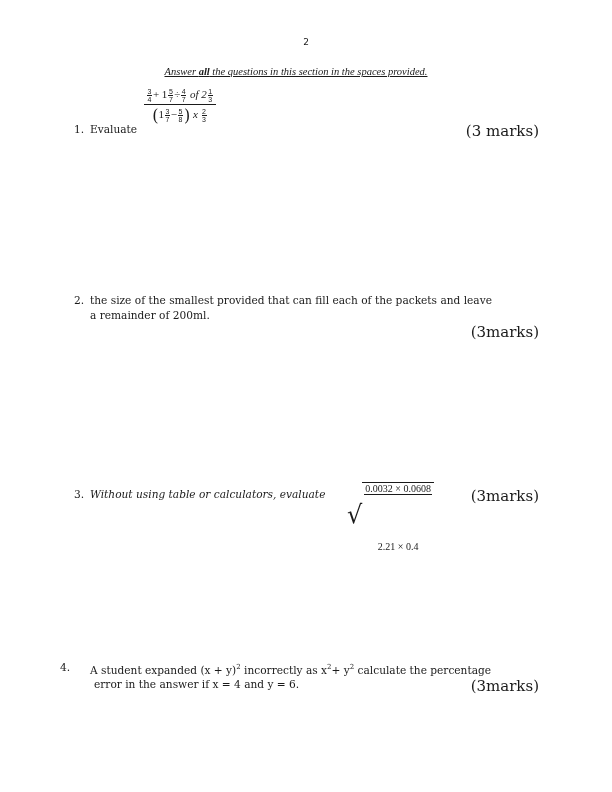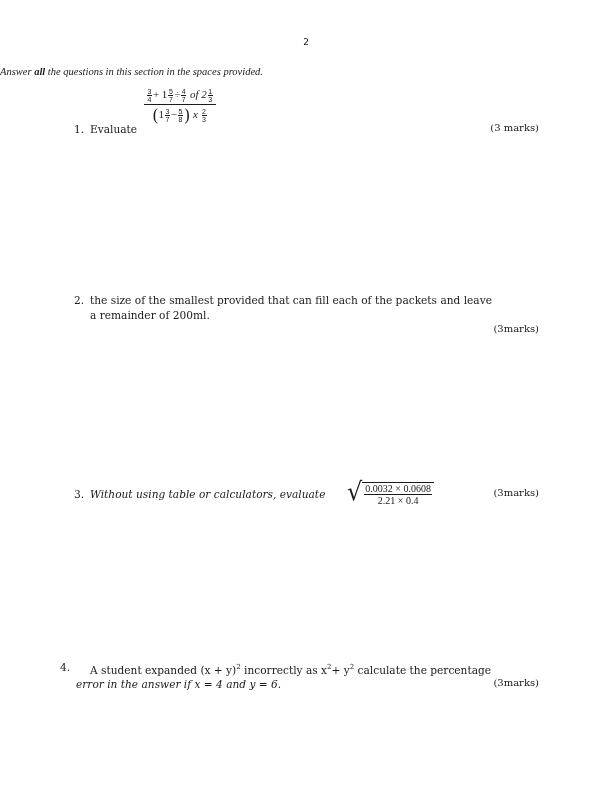--- a/index.html
+++ b/index.html
@@ -1,32 +1,32 @@
 <!DOCTYPE html>
 <html><head>
 <meta charset="utf-8">
 <style>
   html, body { margin: 0; padding: 0; background: #ffffff; }
   body { width: 612px; height: 792px; position: relative; overflow: hidden; color: #1a1a1a; font-family: "DejaVu Serif", serif; }
   .abs { position: absolute; }
   .page-num { top: 37px; left: 0; width: 612px; text-align: center; font-family: "DejaVu Sans", sans-serif; font-size: 9px; }
-  .instr { top: 66px; left: 0; width: 592px; font-family: "Liberation Serif", serif; font-style: italic; font-size: 10.5px; }
+  .instr { top: 66px; left: 0; width: 592px; text-align: center; font-family: "Liberation Serif", serif; font-style: italic; font-size: 10.5px; text-decoration: underline; }
   .instr b { font-weight: bold; }
   .q { font-size: 10.6px; line-height: 15px; }
-  .marks { font-size: 10px; }
+  .marks { font-size: 15px; }
   .frac { display: inline-flex; flex-direction: column; align-items: center; vertical-align: middle; font-family: "Liberation Sans", sans-serif; font-size: 7px; line-height: 7px; margin: 0 1px; }
   .frac .n { border-bottom: 0.8px solid #1a1a1a; padding: 0 0.5px; }
   .math { font-family: "Liberation Serif", serif; font-size: 11px; }
   .bigfrac { display: inline-flex; flex-direction: column; align-items: center; }
   .bigfrac .top { border-bottom: 1px solid #1a1a1a; padding: 0 2px 1px 2px; white-space: nowrap; }
   .bigfrac .bot { padding-top: 1px; white-space: nowrap; }
   .paren { font-size: 16px; vertical-align: middle; font-family: "DejaVu Serif", serif; }
   .sqrt-wrap { display: inline-flex; align-items: center; }
   .sqrt-sign { font-size: 24px; font-family: "DejaVu Sans", sans-serif; line-height: 24px; transform: scaleY(1.05); }
-  .sqrt-body { border-top: 1px solid #1a1a1a; display: inline-flex; flex-direction: column; align-items: center; font-family: "Liberation Serif", serif; font-size: 10px; padding: 0 2px; margin-top: 4px;}
+  .sqrt-body { border-top: 1px solid #1a1a1a; display: inline-flex; flex-direction: column; align-items: center; font-family: "Liberation Serif", serif; font-size: 10px; padding: 0 2px; margin-top: 4px; gap: 46px;}
   .sqrt-body .n { border-bottom: 1px solid #1a1a1a; padding: 0 1px; }
 </style>
 </head>
 <body>
 
 <div class="abs page-num">2</div>
 
 <div class="abs instr"><span>Answer </span><b>all</b><span> the questions in this section in the spaces provided.</span></div>
 
 <div class="abs q" style="top:122px; left:74px;">1.</div>
@@ -77,14 +77,14 @@
   <span class="sqrt-sign">√</span>
   <span class="sqrt-body">
     <span class="n">0.0032 × 0.0608</span>
     <span>2.21  × 0.4</span>
   </span>
 </div>
 <div class="abs marks" style="top:487px; right:73px;">(3marks)</div>
 
 <div class="abs q" style="top:660px; left:60px;">4.</div>
 <div class="abs q" style="top:660px; left:90px;"><span>A student expanded (x + y)</span><sup style="font-size:7px">2</sup><span> incorrectly as x</span><sup style="font-size:7px">2</sup><span>+ y</span><sup style="font-size:7px">2</sup><span> calculate the percentage</span></div>
-<div class="abs q" style="top:677px; left:76px;font-style:italic;">error in the answer if x = 4 and y = 6.</div>
+<div class="abs q" style="top:677px; left:94px;">error in the answer if x = 4 and y = 6.</div>
 <div class="abs marks" style="top:677px; right:73px;">(3marks)</div>
 
 </body></html>

